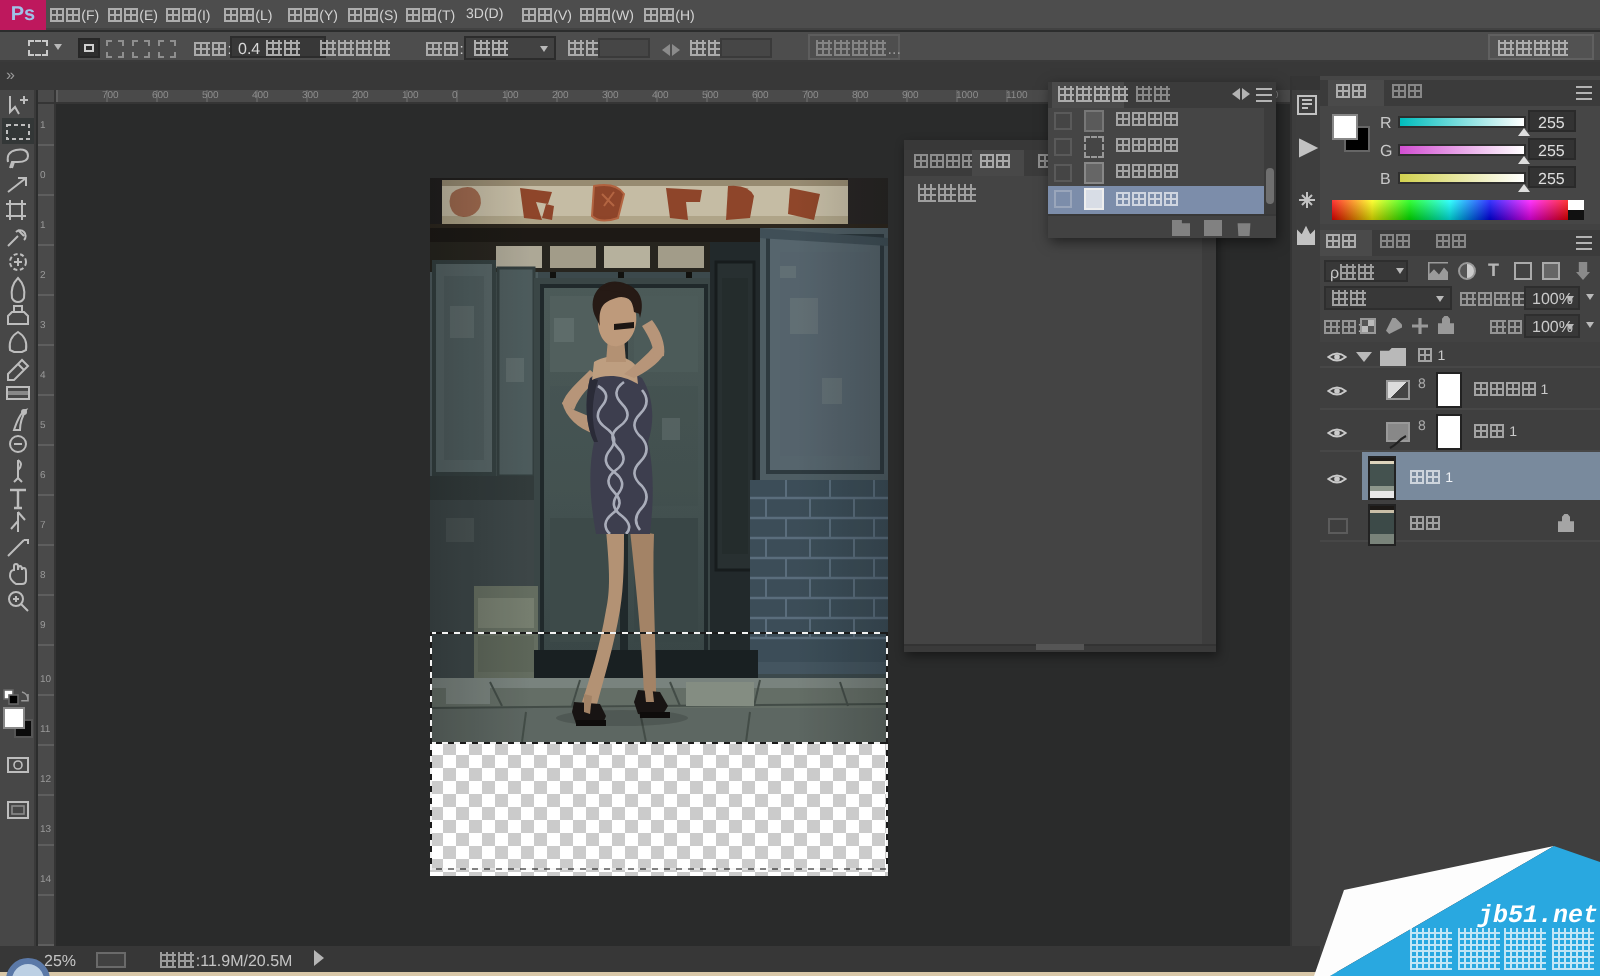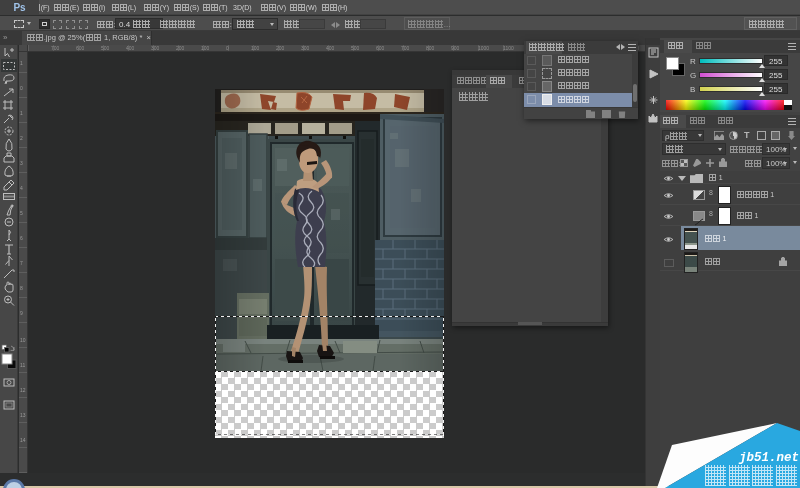--- a/index.html
+++ b/index.html
@@ -3,21 +3,21 @@
 <style>
 *{margin:0;padding:0;box-sizing:border-box}
 html,body{width:800px;height:488px;overflow:hidden;background:#333;font-family:"Liberation Sans",sans-serif}
 #app{position:absolute;left:0;top:0;width:800px;height:488px;background:#2c2d2d;overflow:hidden}
 .abs{position:absolute}
 #app span,#app div{white-space:nowrap}
 i.c{display:inline-block;width:1em;height:1em;vertical-align:-0.14em;margin:0 .06em;
 background:repeating-linear-gradient(90deg,currentColor 0 1px,transparent 1px 3px),
 repeating-linear-gradient(0deg,currentColor 0 1px,transparent 1px 3px);opacity:.72}
 #menubar{left:0;top:0;width:800px;height:15px;background:#4d4d4d;border-bottom:1px solid #424242}
-#pslogo{left:0;top:0;width:39px;height:15px;background:#404040;color:#9fc2e8;font-size:10px;font-weight:bold;text-align:center;line-height:15px}
+#pslogo{left:0;top:0;width:23px;height:15px;background:#be185d;color:#9fc2e8;font-size:10px;font-weight:bold;text-align:center;line-height:15px}
 .mi{position:absolute;top:4px;color:#d2d2d2;font-size:7px;white-space:nowrap}
 #opts{left:0;top:16px;width:800px;height:15px;background:#4d4d4d;border-bottom:1px solid #3a3a3a;color:#cfcfcf;font-size:9px}
 .obox{position:absolute;background:#383838;border:1px solid #2c2c2c;color:#d8d8d8;font-size:8px}
 .gray{color:#8b8b8b}
 .lbl{position:absolute;font-size:7.5px;color:#cfcfcf;white-space:nowrap}
 .dn{width:0;height:0;border-left:2.5px solid transparent;border-right:2.5px solid transparent;border-top:3.5px solid #b9b9b9;display:inline-block}
 .burger{position:absolute;width:8px;height:7px;background:repeating-linear-gradient(0deg,#b3b3b3 0 1px,transparent 1px 3px)}
 .tri-l{position:absolute;width:0;height:0;border-top:3px solid transparent;border-bottom:3px solid transparent;border-right:4px solid #b3b3b3}
 .tri-r{position:absolute;width:0;height:0;border-top:3px solid transparent;border-bottom:3px solid transparent;border-left:4px solid #b3b3b3}
 #tabbar{left:0;top:31px;width:800px;height:14px;background:#383838}
@@ -77,21 +77,20 @@
     <span class="tri-l" style="left:331px;top:6px;border-right-color:#8b8b8b"></span>
       <span class="tri-r" style="left:336px;top:6px;border-left-color:#8b8b8b"></span>
     <span class="lbl gray" style="left:345px;top:4px;font-size:8px"><i class="c"></i><i class="c"></i>:</span>
     <div class="obox" style="left:360px;top:3px;width:26px;height:10px;background:#464646;border-color:#3a3a3a"></div>
     <div class="obox" style="left:404px;top:1px;width:46px;height:13px;background:#4e4e4e;border-color:#5d5d5d;color:#9a9a9a;padding:2px 0 0 3px"><i class="c"></i><i class="c"></i><i class="c"></i><i class="c"></i>...</div>
     <div class="obox" style="left:744px;top:1px;width:53px;height:13px;background:#525252;border-color:#606060;color:#cfcfcf;padding:2px 0 0 4px"><i class="c"></i><i class="c"></i><i class="c"></i><i class="c"></i></div>
   </div>
 
   <div class="abs" id="tabbar">
     <span class="abs" style="left:3px;top:2px;color:#9a9a9a;font-size:8px">»</span>
-    <div id="doctab"><i class="c"></i><i class="c"></i>.jpg @ 25%(<i class="c"></i><i class="c"></i> 1, RGB/8) *&nbsp;&nbsp;×</div>
   </div>
 
   <div class="abs" id="hruler">
     <span class="tnum" style="left:23px">700</span>
       <span class="tnum" style="left:48px">600</span>
       <span class="tnum" style="left:73px">500</span>
       <span class="tnum" style="left:98px">400</span>
       <span class="tnum" style="left:123px">300</span>
       <span class="tnum" style="left:148px">200</span>
       <span class="tnum" style="left:173px">100</span>
@@ -605,20 +604,26 @@
         <div class="abs" style="left:0;top:79px;width:140px;height:21px;border-bottom:1px solid #474747">
           <div class="abs" style="left:4px;top:9px;width:10px;height:8px;border:1px solid #5c5c5c"></div>
           <div class="abs" style="left:24px;top:2px;width:14px;height:21px;background:linear-gradient(180deg,#1c1916 10%,#c9bfa8 10% 18%,#3c4a48 18% 75%,#79837a 75%);border:1px solid #222"></div>
           <span class="abs" style="left:45px;top:8px;font-size:7px;color:#c6c6c6;font-style:italic"><i class="c"></i><i class="c"></i></span>
           <div class="abs" style="left:119px;top:7px;width:8px;height:9px;background:#a5a5a5;clip-path:polygon(25% 40%,25% 15%,40% 0,60% 0,75% 15%,75% 40%,100% 40%,100% 100%,0 100%,0 40%)"></div>
         </div>
       </div>
     </div>
   </div>
 
+  <div class="abs" id="status">
+    <span class="abs" style="left:22px;top:3px">25%</span>
+    <div class="abs" style="left:48px;top:3px;width:15px;height:8px;border:1px solid #6a6a6a;background:#414141"></div>
+    <span class="abs" style="left:80px;top:3px;font-size:8px"><i class="c"></i><i class="c"></i>:11.9M/20.5M</span>
+    <span class="abs" style="left:157px;top:2px;width:0;height:0;border-top:4px solid transparent;border-bottom:4px solid transparent;border-left:5px solid #b5b5b5"></span>
+  </div>
   <div class="abs" id="tanstrip"></div>
   <div class="abs" style="left:3px;top:479px;width:22px;height:22px;border-radius:50%;background:#bdd0e4;border:3px solid #5b79a8;z-index:30"></div>
   <svg class="abs" style="left:640px;top:410px;z-index:20" width="160" height="78" viewBox="0 0 160 78">
     <polygon points="17,78 32,35 137,13 25,78" fill="#fdfdfd"></polygon>
     <polygon points="25,78 137,13 160,21 160,78" fill="#29a8e0"></polygon>
     <text x="159" y="51" text-anchor="end" font-family="Liberation Mono, monospace" font-size="12.5" font-weight="bold" fill="#fff" font-style="italic">jb51.net</text>
   </svg>
   <div class="abs" style="left:704px;top:464px;z-index:21;color:#fff;font-size:21px"><i class="c"></i><i class="c"></i><i class="c"></i><i class="c"></i></div>
 </div>
 

